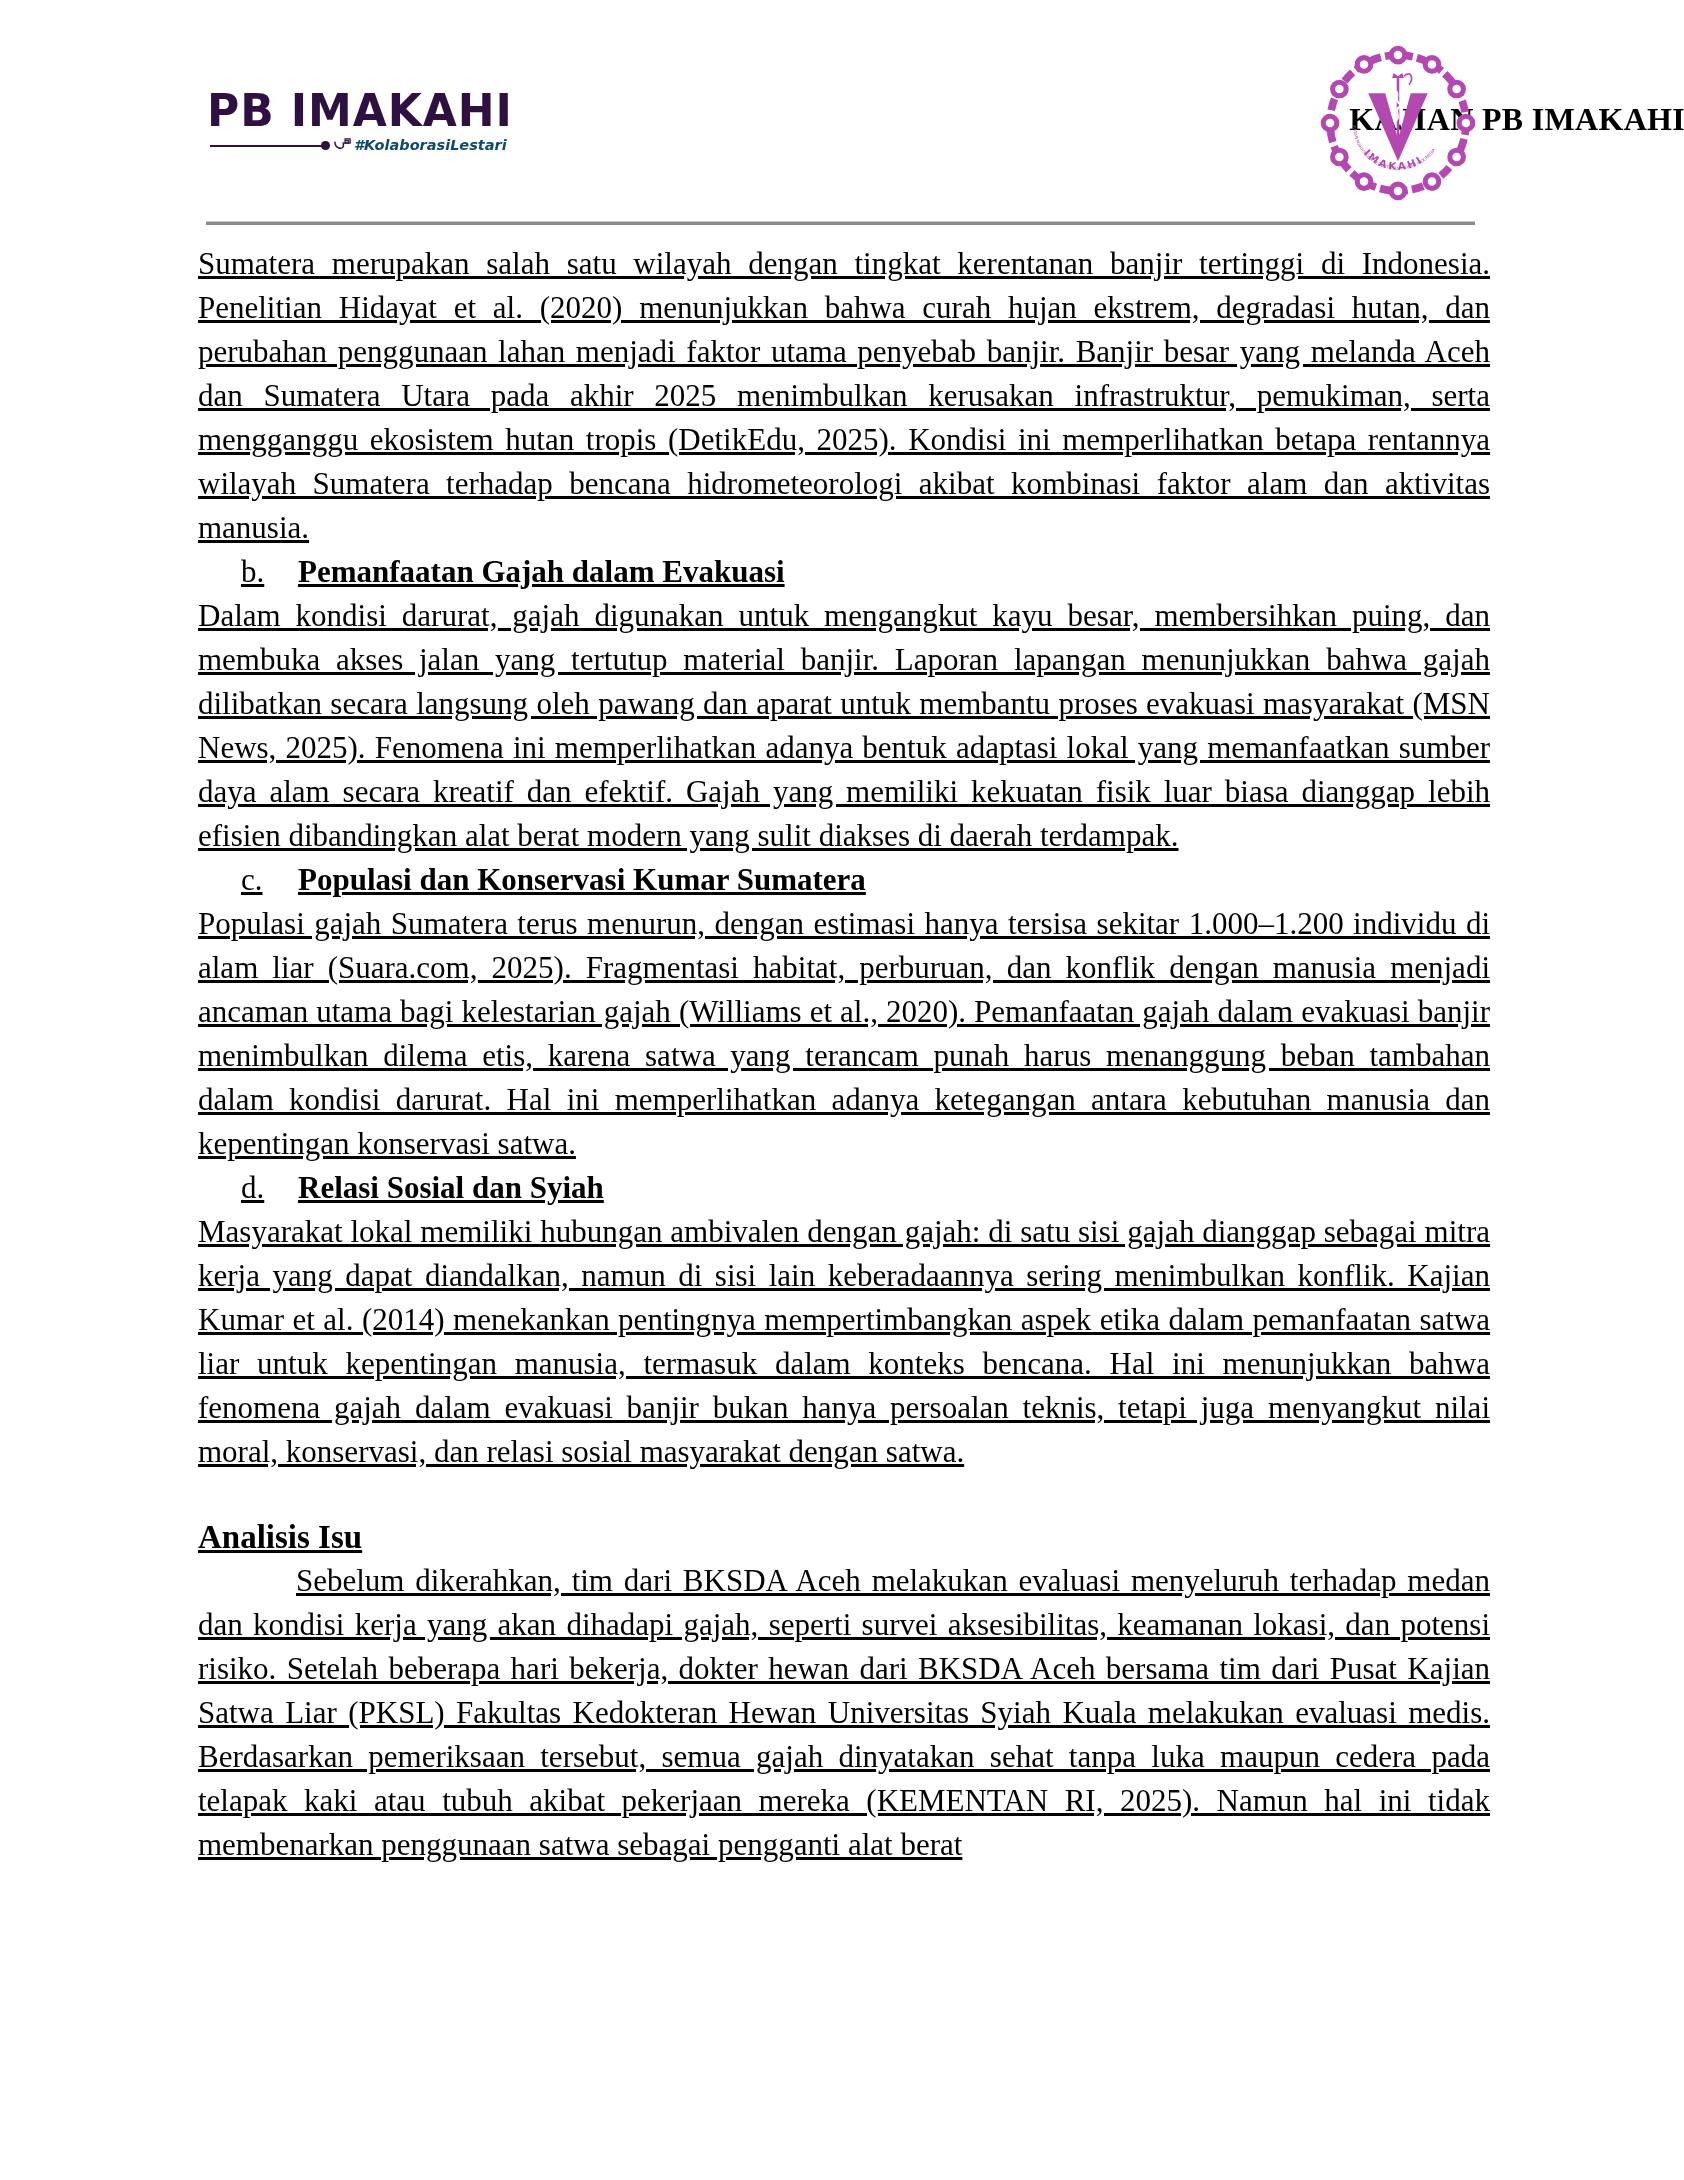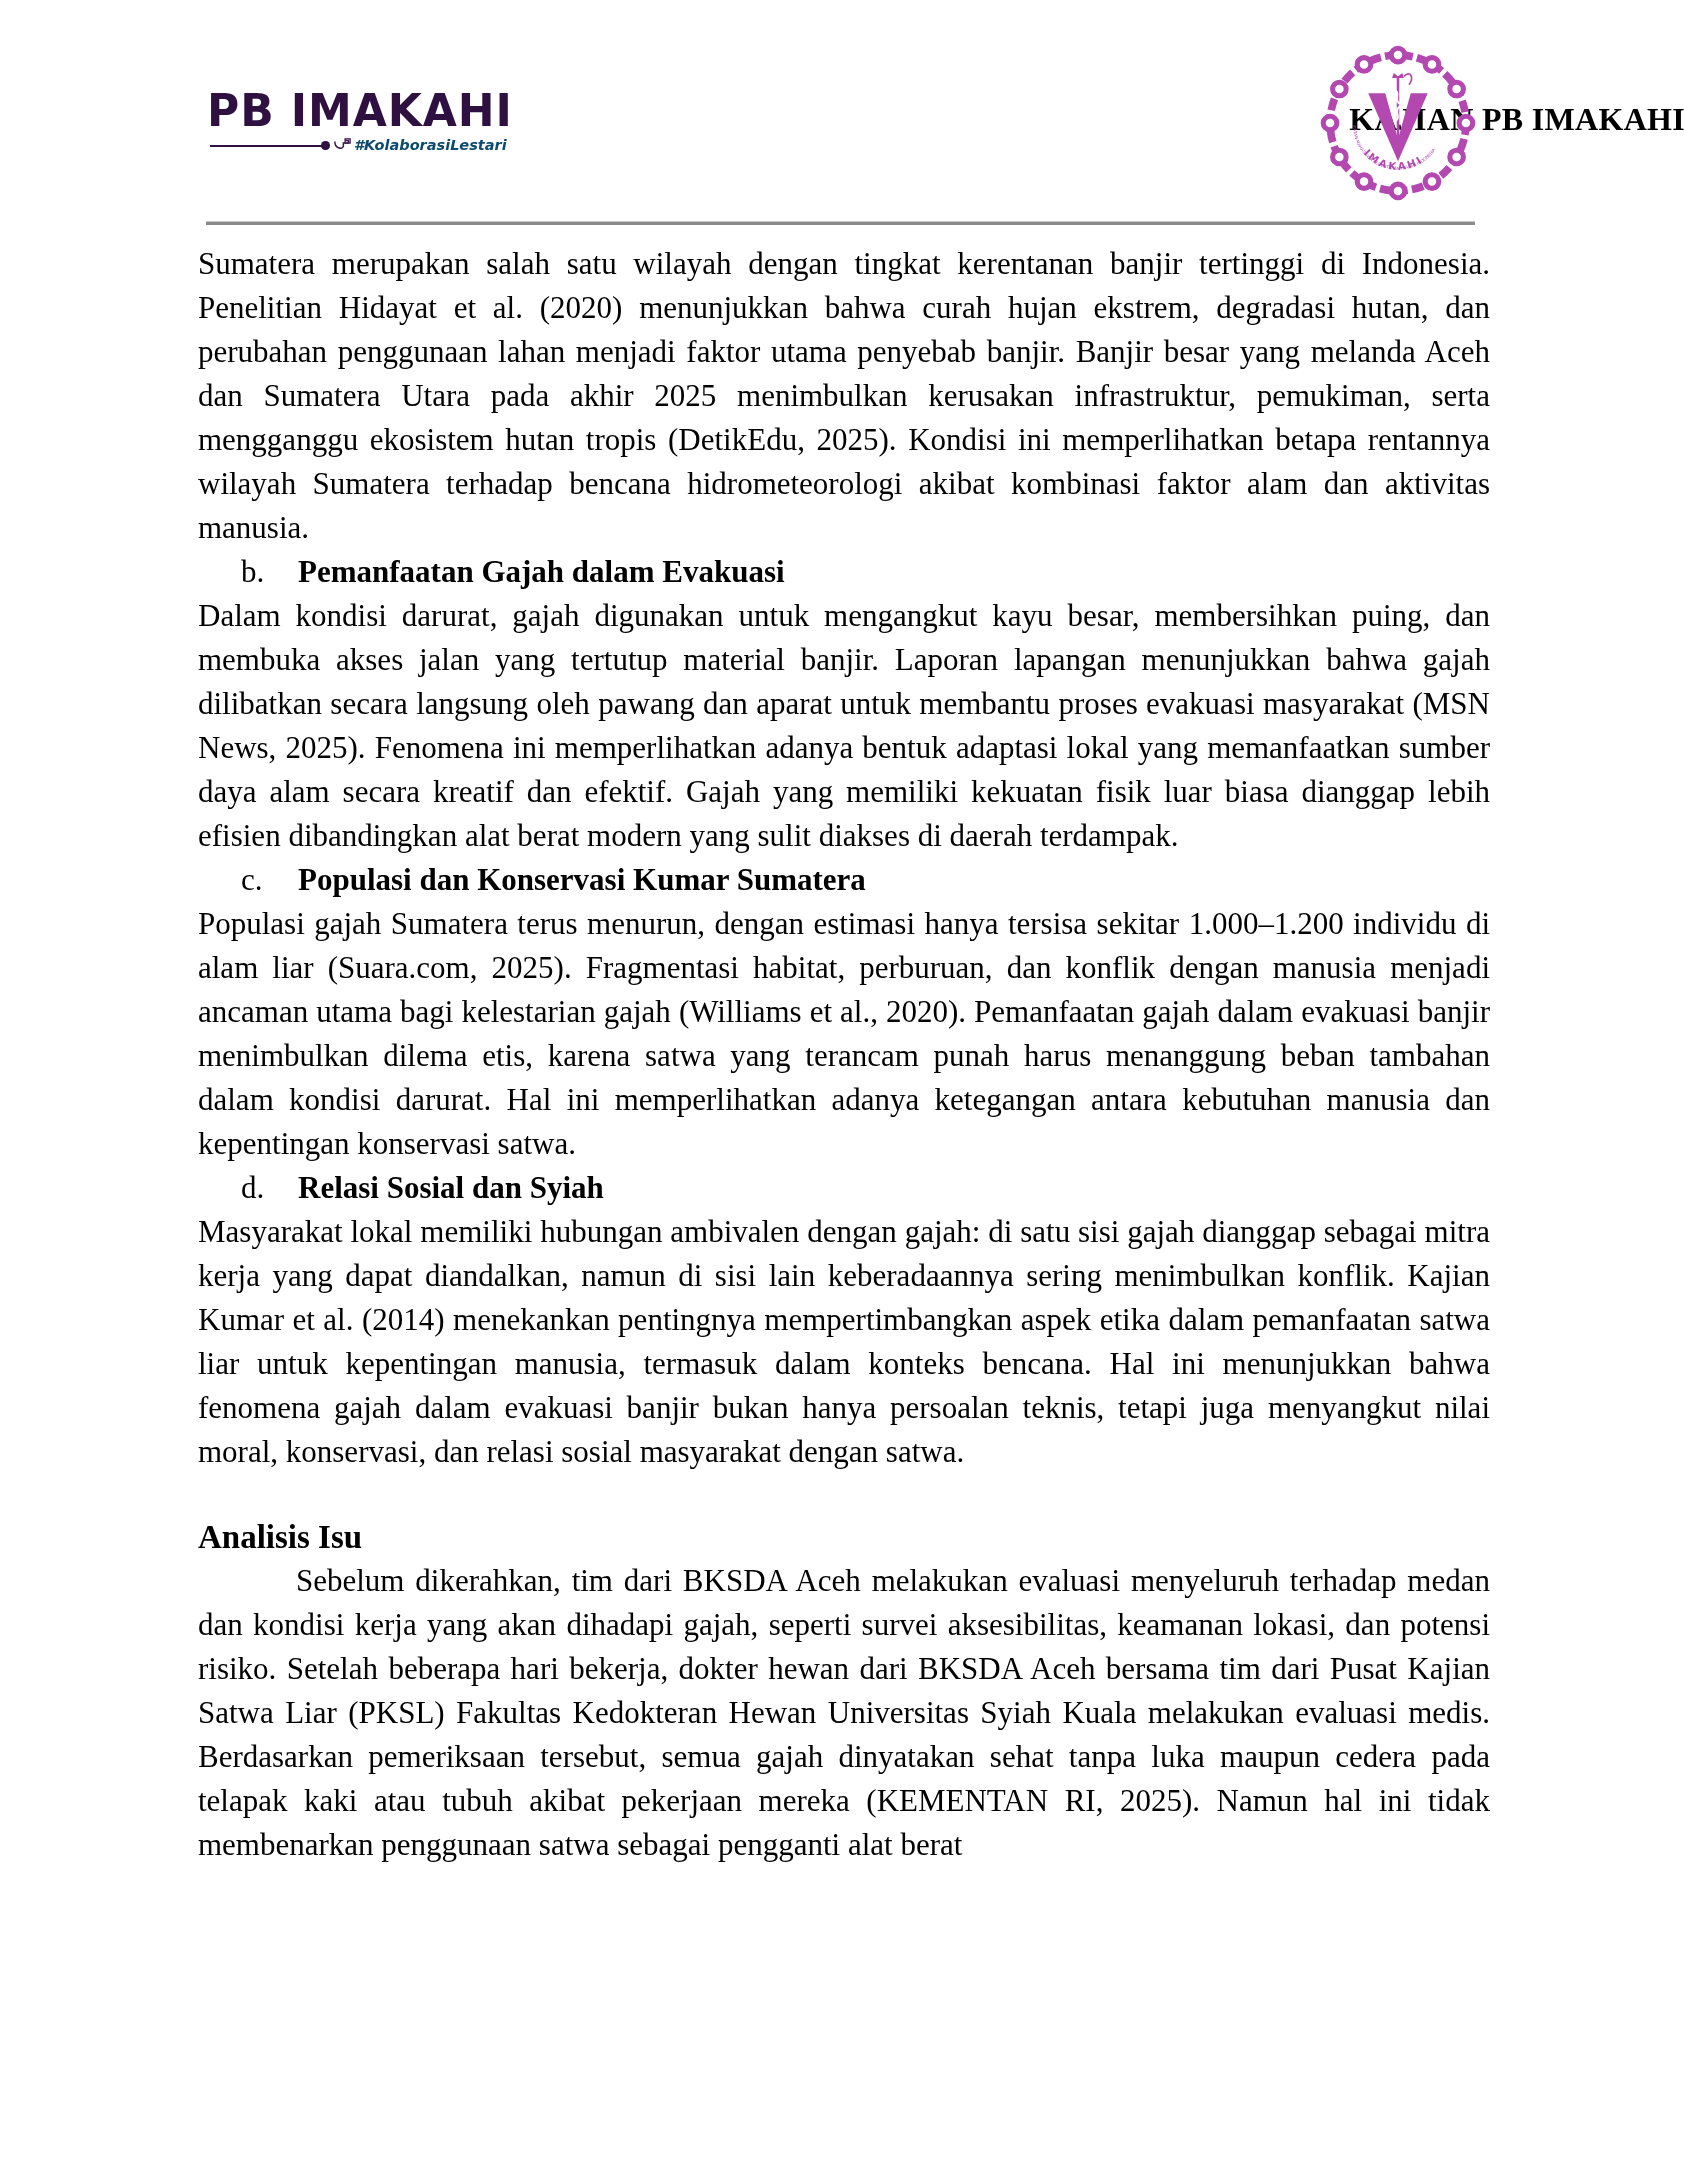--- a/index.html
+++ b/index.html
@@ -108,20 +108,21 @@
     width: 1269px;
     height: 3.4px;
     background: #8a8a8a;
     border-top: 0.9px solid #c8c8c8;
   }
   .content {
     position: absolute;
     left: 198px;
     top: 242px;
     width: 1292px;
+    text-decoration: underline;
   }
   .para {
     font-size: 31px;
     line-height: 44px;
     text-align: justify;
     margin: 0;
   }
   .sub-heading {
     font-size: 31px;
     line-height: 44px;

